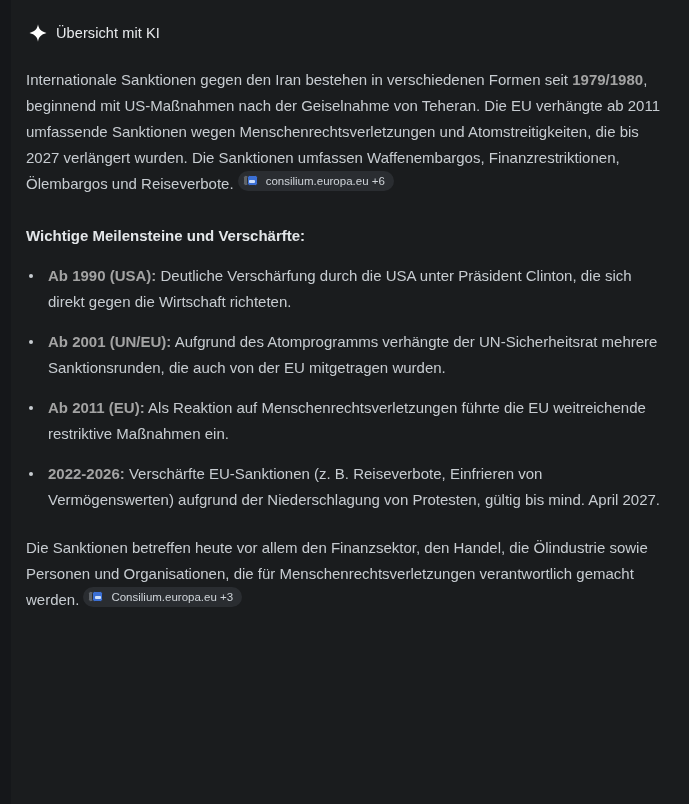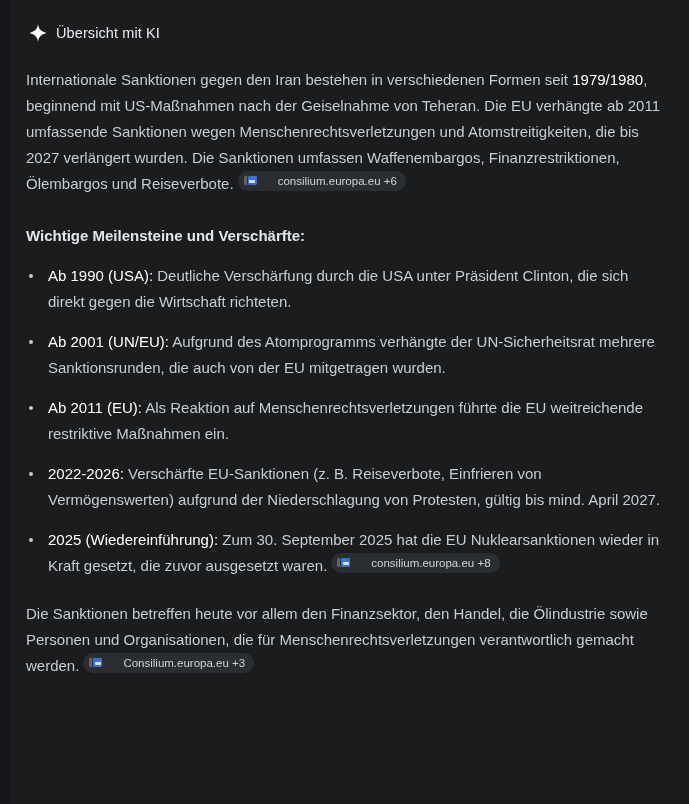--- a/index.html
+++ b/index.html
@@ -89,29 +89,29 @@
     content: "";
     position: absolute;
     left: 7px;
     top: 11px;
     width: 4px;
     height: 4px;
     border-radius: 50%;
     background: #c7ccd1;
   }
   .lead {
-    font-weight: 400;
-    color: #ffffff;
+    font-weight: 700;
+    color: #a3a3a3;
   }
 
   
   .source-chip {
     display: inline-flex;
     align-items: center;
-    gap: 18px;
+    gap: 6px;
     vertical-align: 1px;
     margin-left: 4px;
     padding: 2px 9px 2px 5px;
     border-radius: 11px;
     background: #2a2d31;
     font-size: 11.5px;
     line-height: 16px;
     color: #cfd4d9;
     white-space: nowrap;
   }
@@ -171,27 +171,20 @@
 
       <li class="bullet"><span class="lead">Ab 1990 (USA):</span><span> Deutliche Verschärfung durch die USA unter Präsident Clinton, die sich direkt gegen die Wirtschaft richteten.</span></li>
 
       <li class="bullet"><span class="lead">Ab 2001 (UN/EU):</span><span> Aufgrund des Atomprogramms verhängte der UN-Sicherheitsrat mehrere Sanktionsrunden, die auch von der EU mitgetragen wurden.</span></li>
 
       <li class="bullet"><span class="lead">Ab 2011 (EU):</span><span> Als Reaktion auf Menschenrechtsverletzungen führte die EU weitreichende restriktive Maßnahmen ein.</span></li>
 
 
       <li class="bullet"><span class="lead">2022-2026:</span><span> Verschärfte EU-Sanktionen (z. B. Reiseverbote, Einfrieren von Vermögenswerten) aufgrund der Niederschlagung von Protesten, gültig bis mind. April 2027.</span></li>
 
-      <li class="bullet"><span class="lead">2025 (Wiedereinführung):</span><span> Zum 30. September 2025 hat die EU Nuklearsanktionen wieder in Kraft gesetzt, die zuvor ausgesetzt waren.</span><span class="source-chip">
-            <span class="chip-favicons">
-              <span class="fav back"></span>
-              <span class="fav front"></span>
-            </span>
-            <span class="chip-label">consilium.europa.eu +8</span>
-          </span></li>
 
     </ul>
 
     <p class="para last"><span>Die Sanktionen betreffen heute vor allem den Finanzsektor, den Handel, die Ölindustrie sowie Personen und Organisationen, die für Menschenrechtsverletzungen verantwortlich gemacht werden.</span><span class="source-chip">
           <span class="chip-favicons">
             <span class="fav back"></span>
             <span class="fav front"></span>
           </span>
           <span class="chip-label">Consilium.europa.eu +3</span>
         </span></p>

